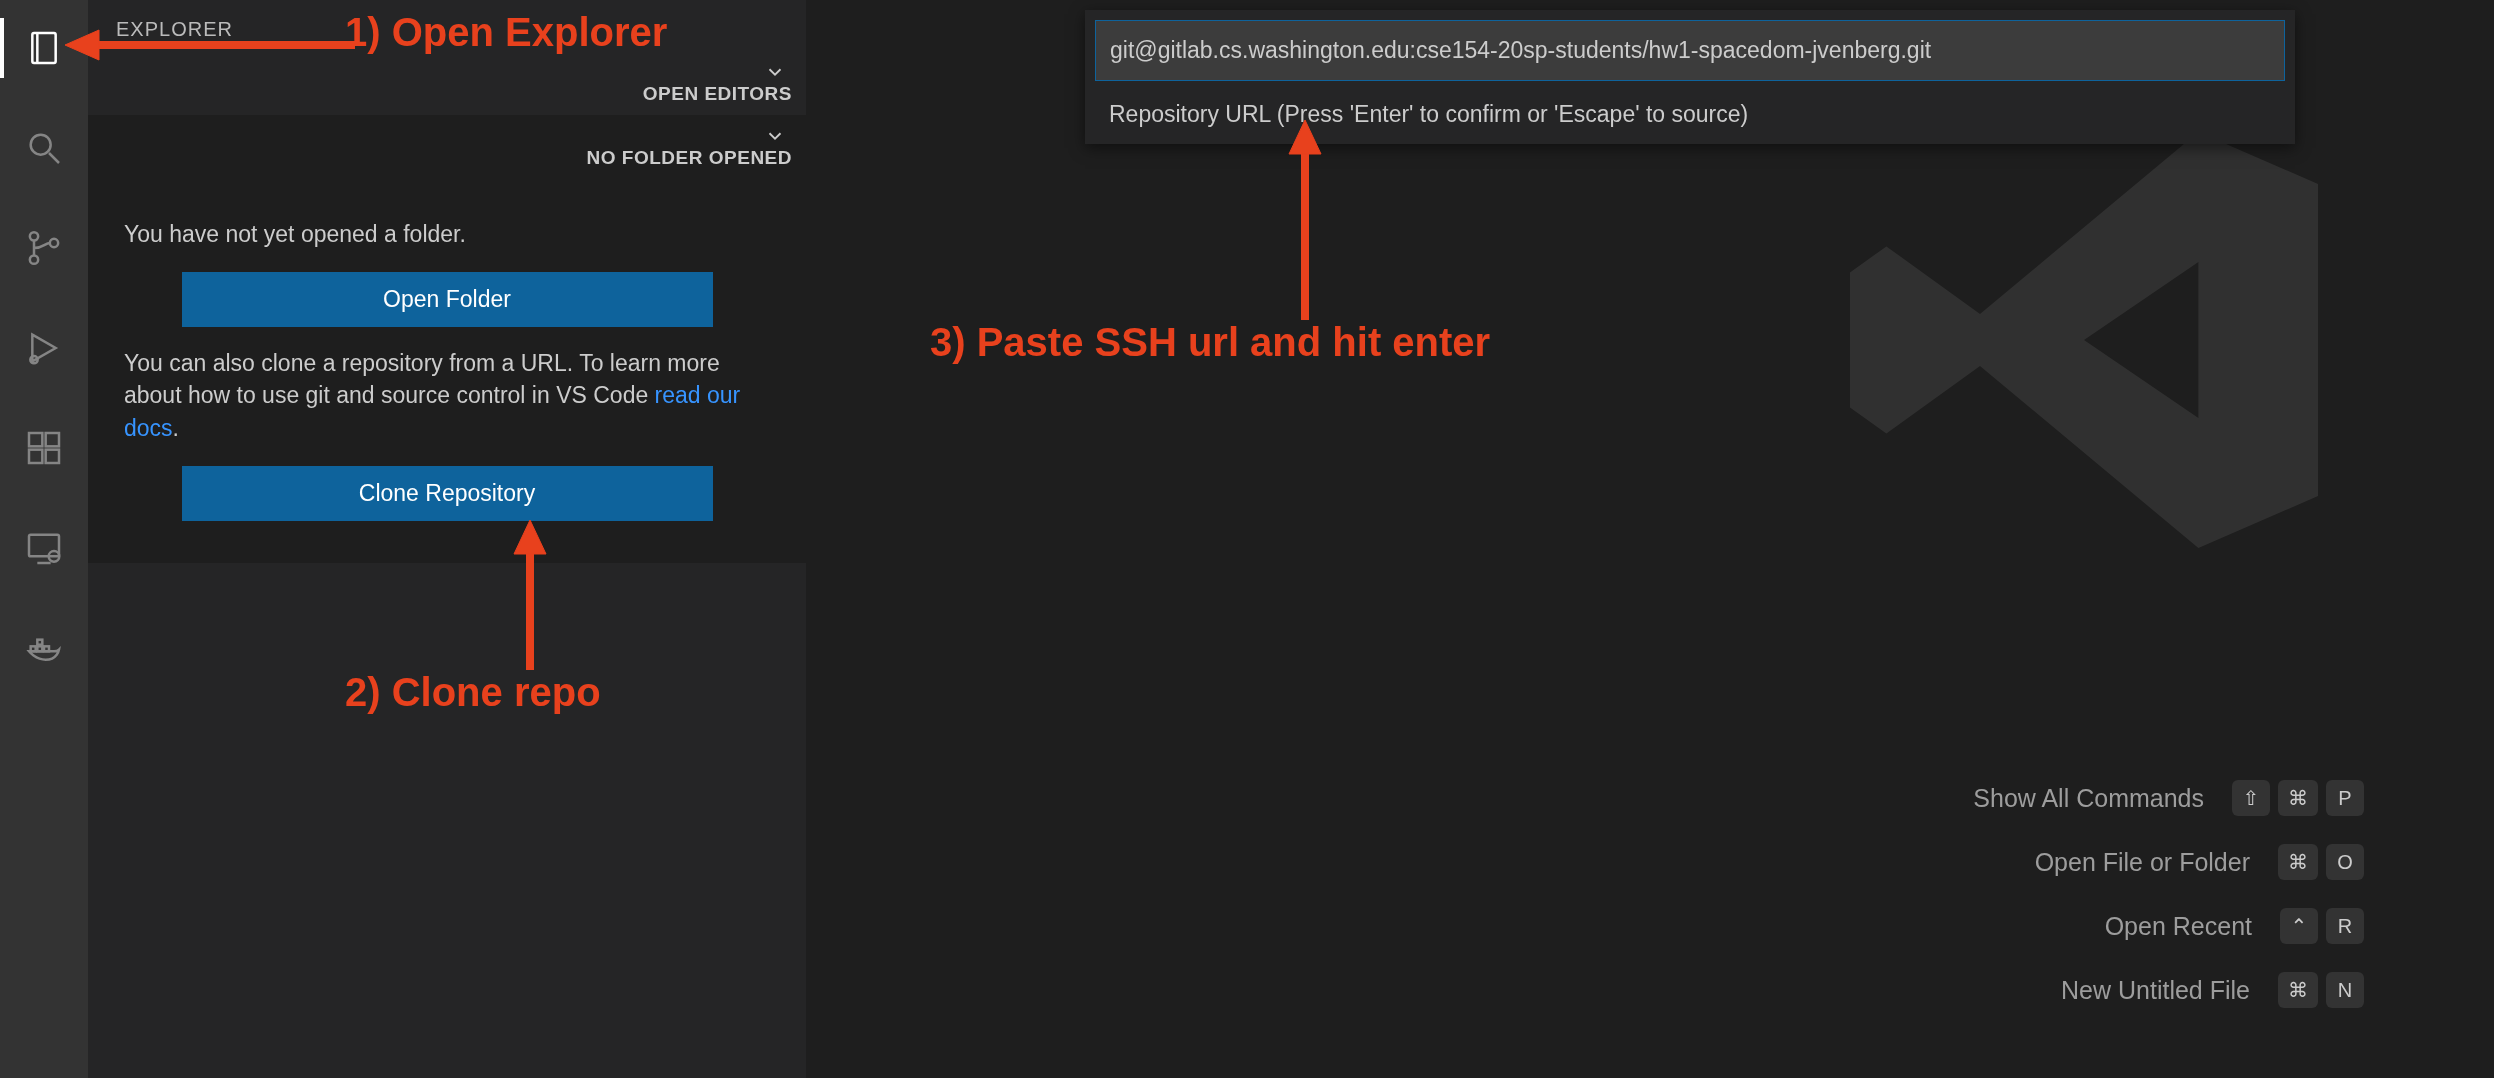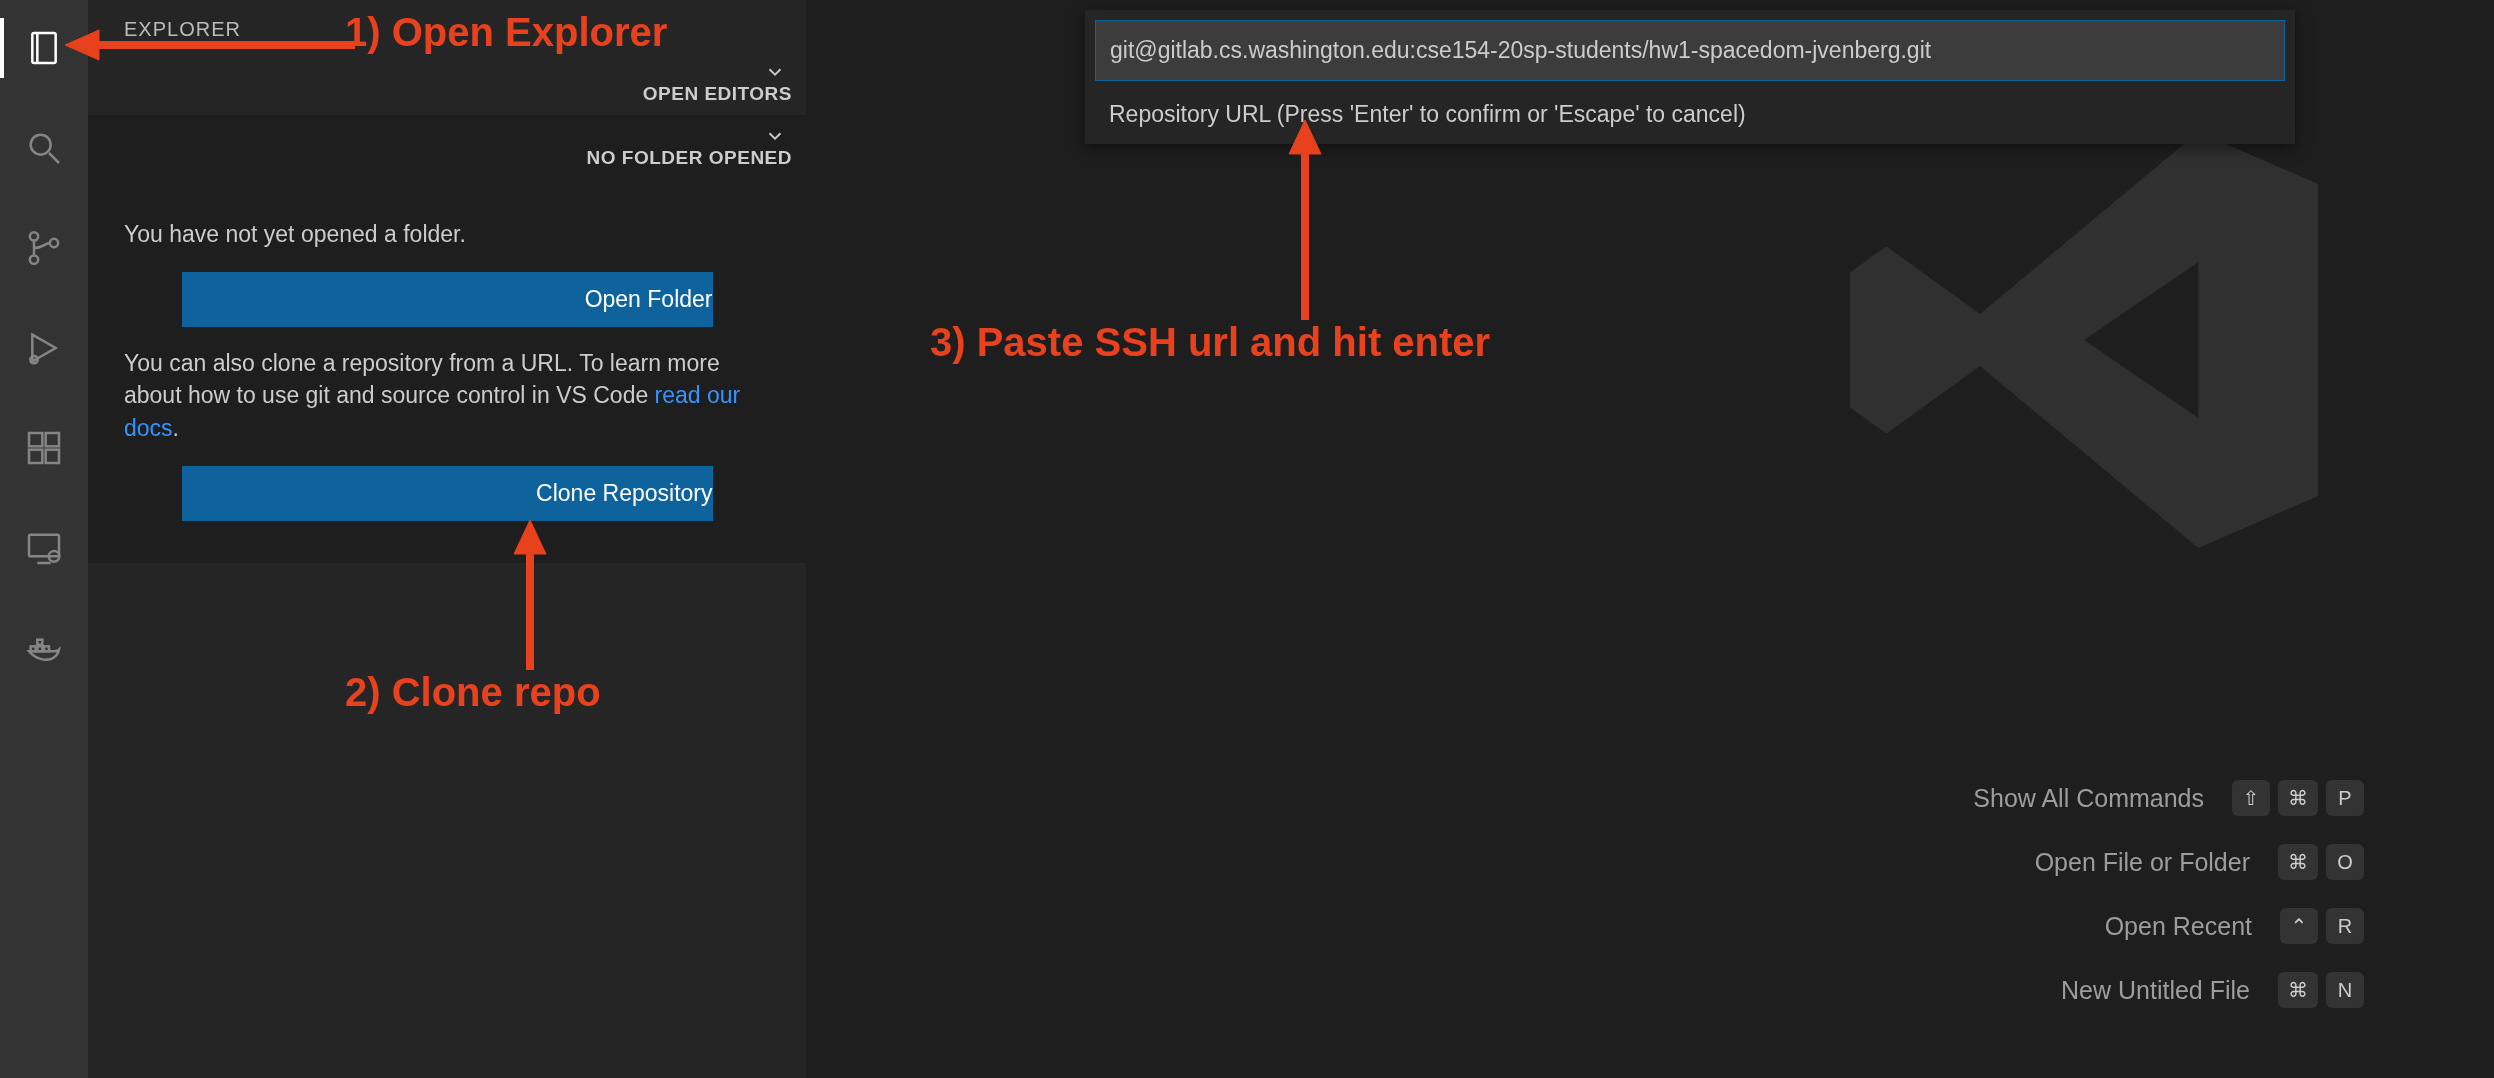--- a/index.html
+++ b/index.html
@@ -47,21 +47,21 @@
     
     .sidebar {
       position: absolute;
       left: 88px; top: 0;
       width: 718px;
       height: 100%;
       background: #252526;
       color: #cccccc;
     }
     .sidebar-title {
-      padding: 18px 28px 10px 36px;
+      padding: 18px 28px 10px 28px;
       font-size: 20px;
       letter-spacing: 1px;
       color: #bbbbbb;
     }
     .section-header {
       display: flex;
       align-items: flex-end;
       padding: 10px 14px;
       font-size: 19px;
       font-weight: 700;
@@ -85,21 +85,21 @@
       margin-top: 17px;
     }
     .panel-body a { color: #3794ff; text-decoration: none; cursor: pointer; }
     .btn {
       display: block;
       width: 531px;
       margin: 0 auto 20px auto;
       padding: 14px 0;
       background: #0e639c;
       color: #ffffff;
-      text-align: right;
+      text-align: center;
       font-size: 23px;
       cursor: pointer;
       border: none;
     }
 
     
     .editor-area {
       position: absolute;
       left: 806px; right: 0; top: 0; bottom: 0;
       background: #1e1e1e;
@@ -303,21 +303,21 @@
       <span class="keys">
         <span class="key">⌘</span>
         <span class="key">N</span>
       </span>
     </div>
   </div>
 </div>
 
 <div class="quick-input">
   <input type="text" value="git@gitlab.cs.washington.edu:cse154-20sp-students/hw1-spacedom-jvenberg.git" style="">
-  <div class="qi-desc">Repository URL (Press 'Enter' to confirm or 'Escape' to cancel)</div>
+  <div class="qi-desc">Repository URL (Press 'Enter' to confirm or 'Escape' to source)</div>
 </div>
 
 <div class="anno" style="left:345px; top:10px;">1) Open Explorer</div>
 <svg class="arrow" style="left:65px; top:20px;" width="300" height="50">
   <line x1="290" y1="25" x2="30" y2="25" stroke-width="8"></line>
   <polygon points="0,25 34,10 34,40"></polygon>
 </svg>
 
 <div class="anno" style="left:345px; top:670px;">2) Clone repo</div>
 <svg class="arrow" style="left:490px; top:520px;" width="80" height="160">

